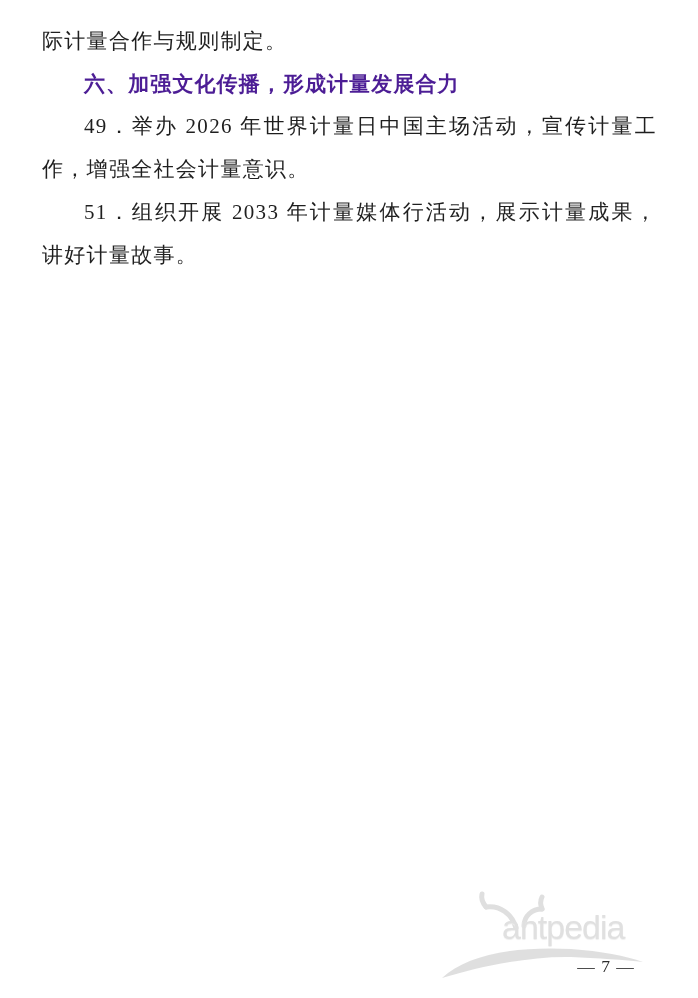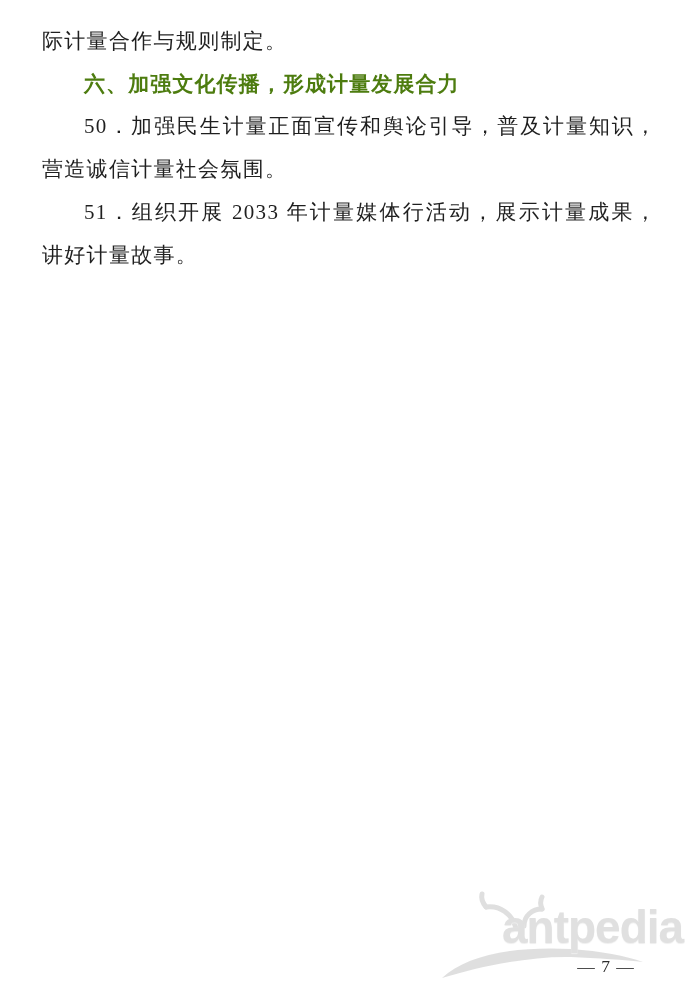--- a/index.html
+++ b/index.html
@@ -34,21 +34,21 @@
   .para.no-indent {
     text-indent: 0;
   }
   .heading {
     margin: 0;
     font-size: 21px;
     line-height: 42.7px;
     font-weight: bold;
     text-indent: 2em;
     letter-spacing: 1.1px;
-    color: #4d7c0f;
+    color: #4c1d95;
     font-family: "Liberation Sans", "DejaVu Sans", sans-serif;
     text-align: justify;
   }
   .watermark {
     position: absolute;
     left: 436px;
     top: 890px;
     width: 250px;
     height: 100px;
     pointer-events: none;
@@ -58,22 +58,22 @@
     left: 0;
     top: 0;
     width: 250px;
     height: 100px;
   }
   .wm-word {
     position: absolute;
     left: 66px;
     top: 16px;
     font-family: "Liberation Sans", "DejaVu Sans", sans-serif;
-    font-weight: bold;
-    font-size: 46px;
+    font-weight: normal;
+    font-size: 34px;
     line-height: 42px;
     letter-spacing: -1px;
     color: #e0e0e0;
     text-shadow: 0 1px 1px #eeeeee;
     filter: blur(0.4px);
   }
   .page-number {
     position: absolute;
     left: 556px;
     top: 954px;
@@ -87,21 +87,21 @@
   }
 </style>
 </head>
 <body>
 
 <div class="page">
 
   <div class="content">
     <p class="para no-indent">际计量合作与规则制定。</p>
     <h2 class="heading">六、加强文化传播，形成计量发展合力</h2>
-    <p class="para">50．加强民生计量正面宣传和舆论引导，普及计量知识，营造诚信计量社会氛围。</p>
+    <p class="para">49．举办 2026 年世界计量日中国主场活动，宣传计量工作，增强全社会计量意识。</p>
     <p class="para">51．组织开展 2033 年计量媒体行活动，展示计量成果，讲好计量故事。</p>
   </div>
 
   <div class="watermark">
     <svg class="wm-svg" viewBox="0 0 250 100">
       <g stroke="#dcdcdc" stroke-width="5" fill="none" stroke-linecap="round" opacity="0.9">
         <path d="M80,38 C76,24 64,15 50,17"></path>
         <path d="M50,17 C46,12 45,8 46,4"></path>
         <path d="M88,36 C88,26 96,19 106,19"></path>
         <path d="M106,19 C104,14 104,11 106,7"></path>

